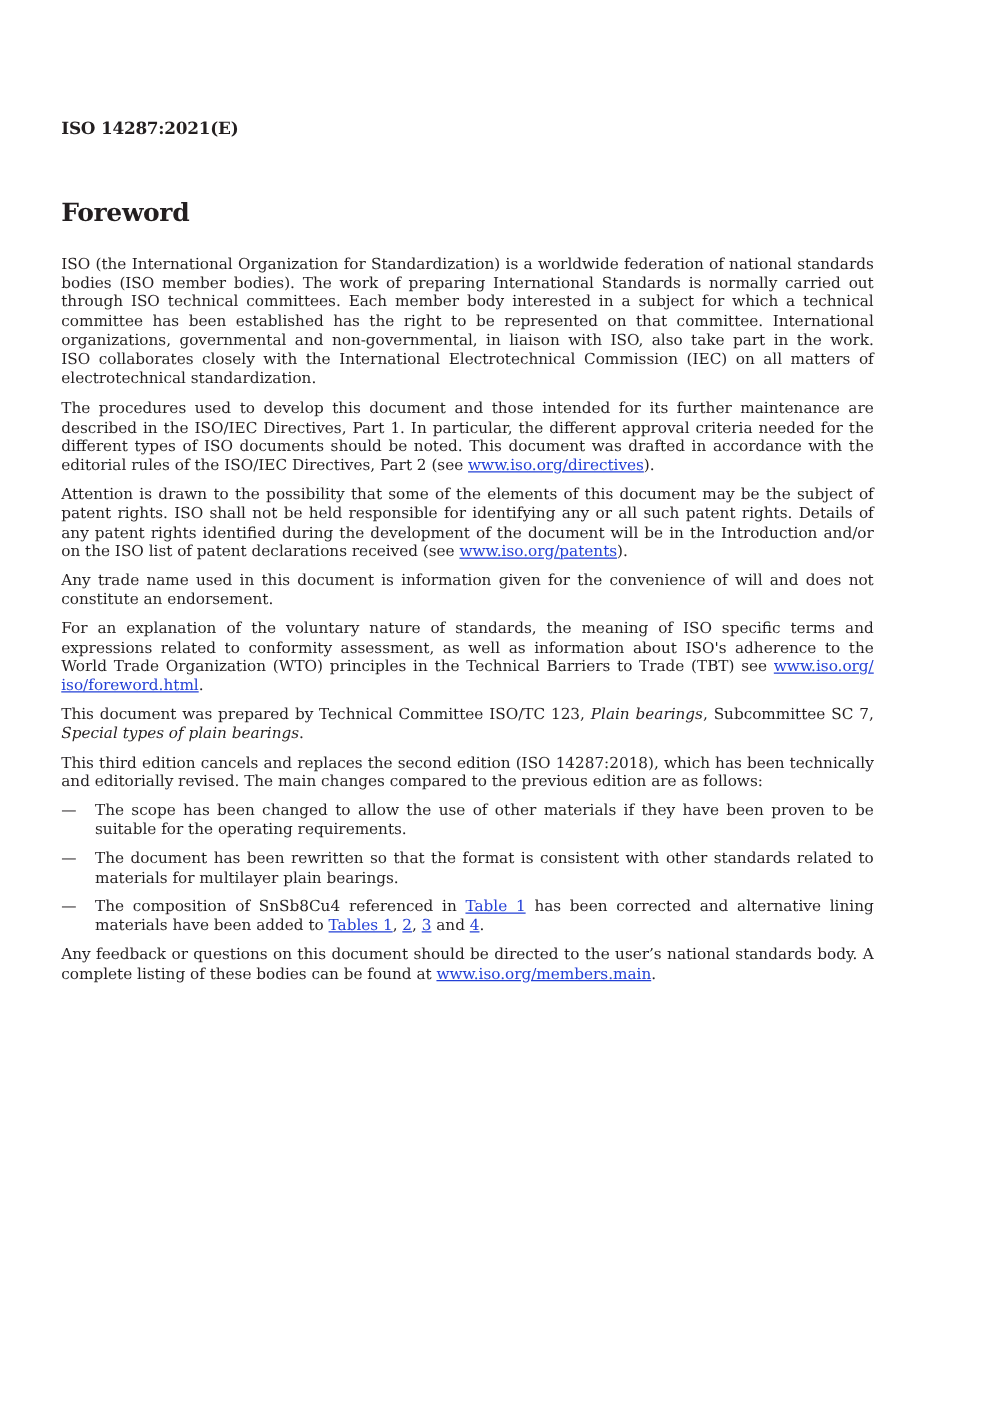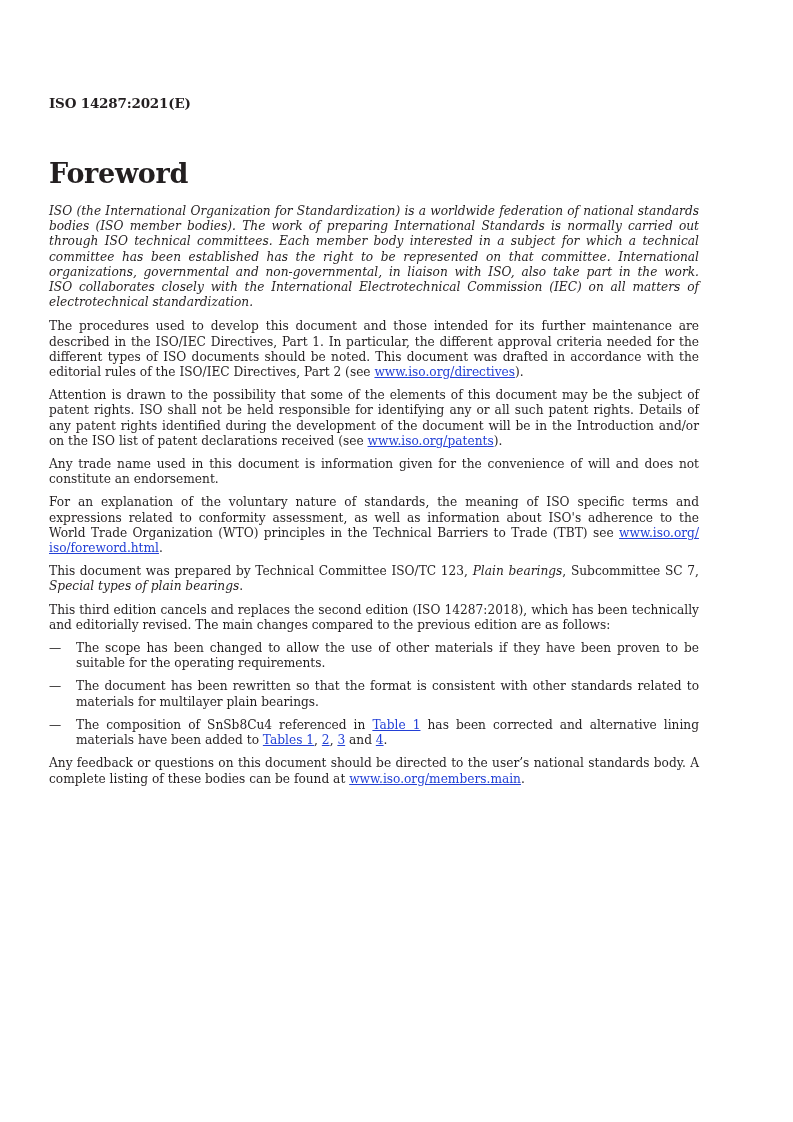--- a/index.html
+++ b/index.html
@@ -1,33 +1,33 @@
 <!DOCTYPE html>
 <html><head>
   <meta charset="utf-8">
   <style>
     html, body { margin: 0; padding: 0; background: #ffffff; }
     body { width: 793px; height: 1122px; position: relative; overflow: hidden;
       font-family: "DejaVu Serif", "Liberation Serif", serif; color: #231f20; }
     .page { position: absolute; left: 0; top: 0; width: 793px; height: 886px; margin-top: 48px; }
     .doc-id { position: absolute; left: 49px; top: 47px; font-size: 13.5px; font-weight: bold;
       font-family: "DejaVu Serif", serif; letter-spacing: -0.2px; }
-    .heading { position: absolute; left: 49px; top: 110px; font-size: 27px; font-weight: bold;
+    .heading { position: absolute; left: 49px; top: 110px; font-size: 20px; font-weight: bold;
       font-family: "DejaVu Serif", serif; letter-spacing: -0.3px; margin: 0; }
     .body { position: absolute; left: 49px; top: 156px; width: 650px; }
     .para { margin: 0 0 8px 0; font-size: 12.2px; line-height: 15.2px; }
     .line { display: block; white-space: nowrap; text-align: justify; text-align-last: justify; }
     .line.last { text-align-last: left; }
     a.link { color: #1a0dab; color: #2340d6; text-decoration: underline; }
     i { font-style: italic; }
     .list-item { position: relative; padding-left: 27px; margin: 0 0 8px 0; font-size: 12.2px; line-height: 15.2px; }
     .dash { position: absolute; left: 0; top: 0; }
     .footer-left { position: absolute; left: 49px; top: 1073px; font-size: 12px; }
     .footer-right { position: absolute; right: 95px; top: 1074px; font-size: 13px; }
-    .p1 { margin-bottom: 9px; font-style: italic; }
+    .p1 { margin-bottom: 9px; }
   </style>
 </head>
 <body>
 
 <div class="page">
   <div class="doc-id">ISO 14287:2021(E)</div>
   <h1 class="heading">Foreword</h1>
 
   <div class="body">
 

